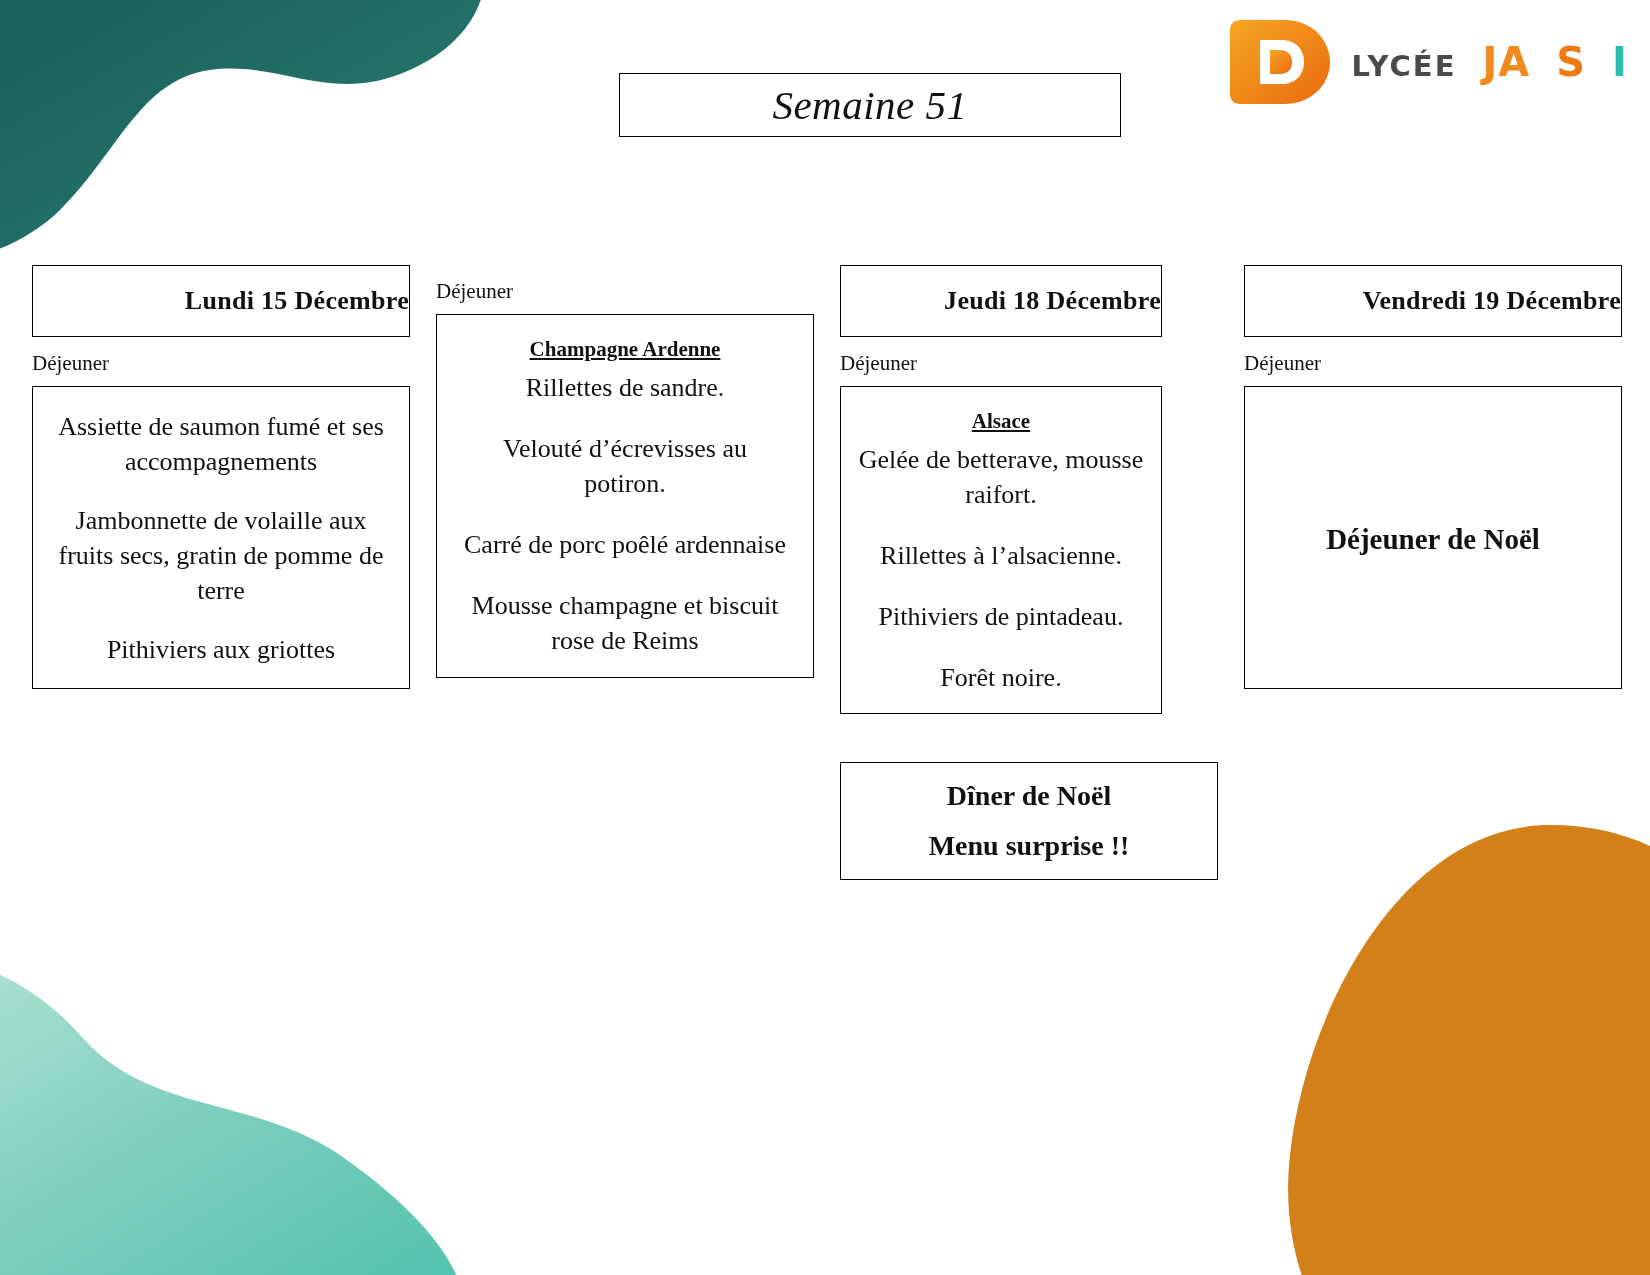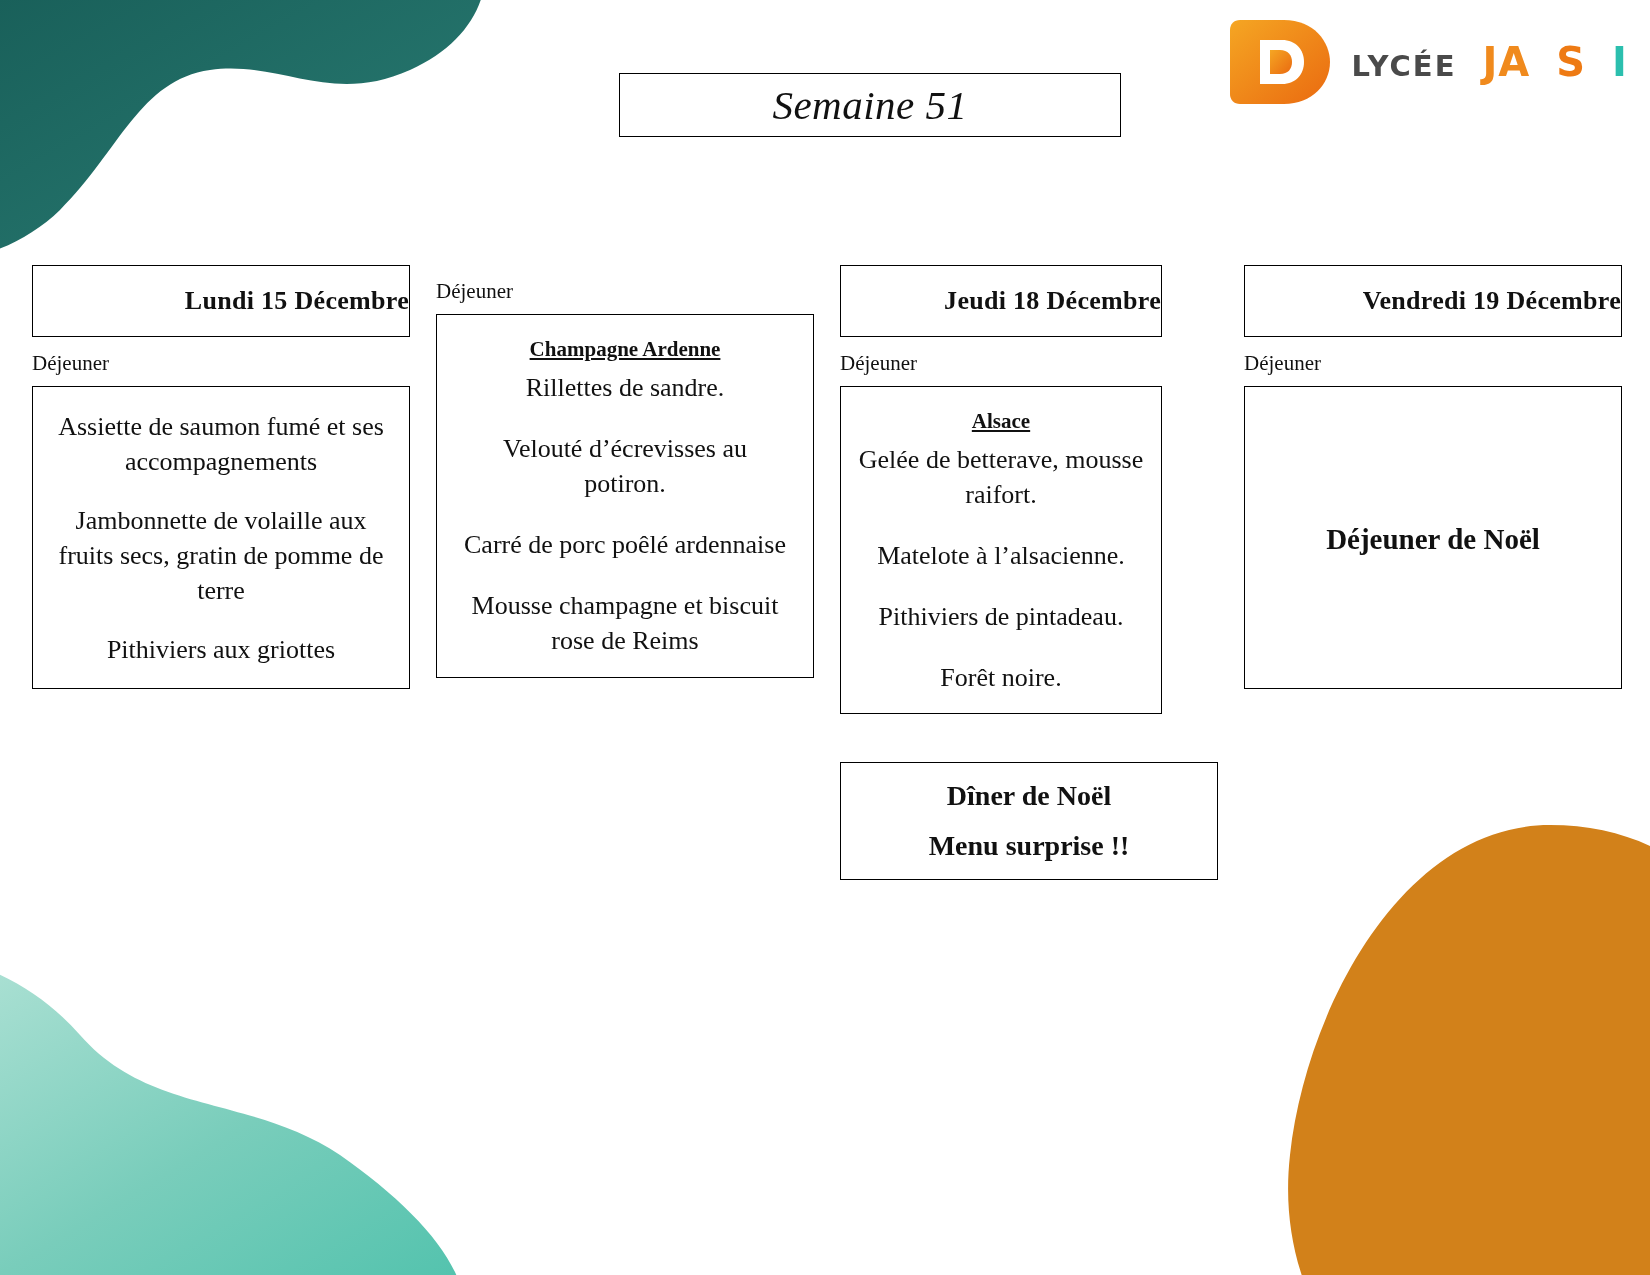--- a/index.html
+++ b/index.html
@@ -267,21 +267,21 @@
   </div>
 
   <div class="col col-2">
     <div class="day-head">
       <span>Jeudi 18 Décembre</span>
     </div>
     <div class="meal-label">Déjeuner</div>
     <div class="menu-box box-tall">
       <div class="region">Alsace</div>
       <div class="dish">Gelée de betterave, mousse raifort.</div>
-      <div class="dish">Matelote à l’alsacienne.</div>
+      <div class="dish">Rillettes à l’alsacienne.</div>
       <div class="dish">Pithiviers de pintadeau.</div>
       <div class="dish">Forêt noire.</div>
     </div>
   </div>
 
   <div class="col col-3">
     <div class="day-head">
       <span>Vendredi 19 Décembre</span>
     </div>
     <div class="meal-label">Déjeuner</div>

